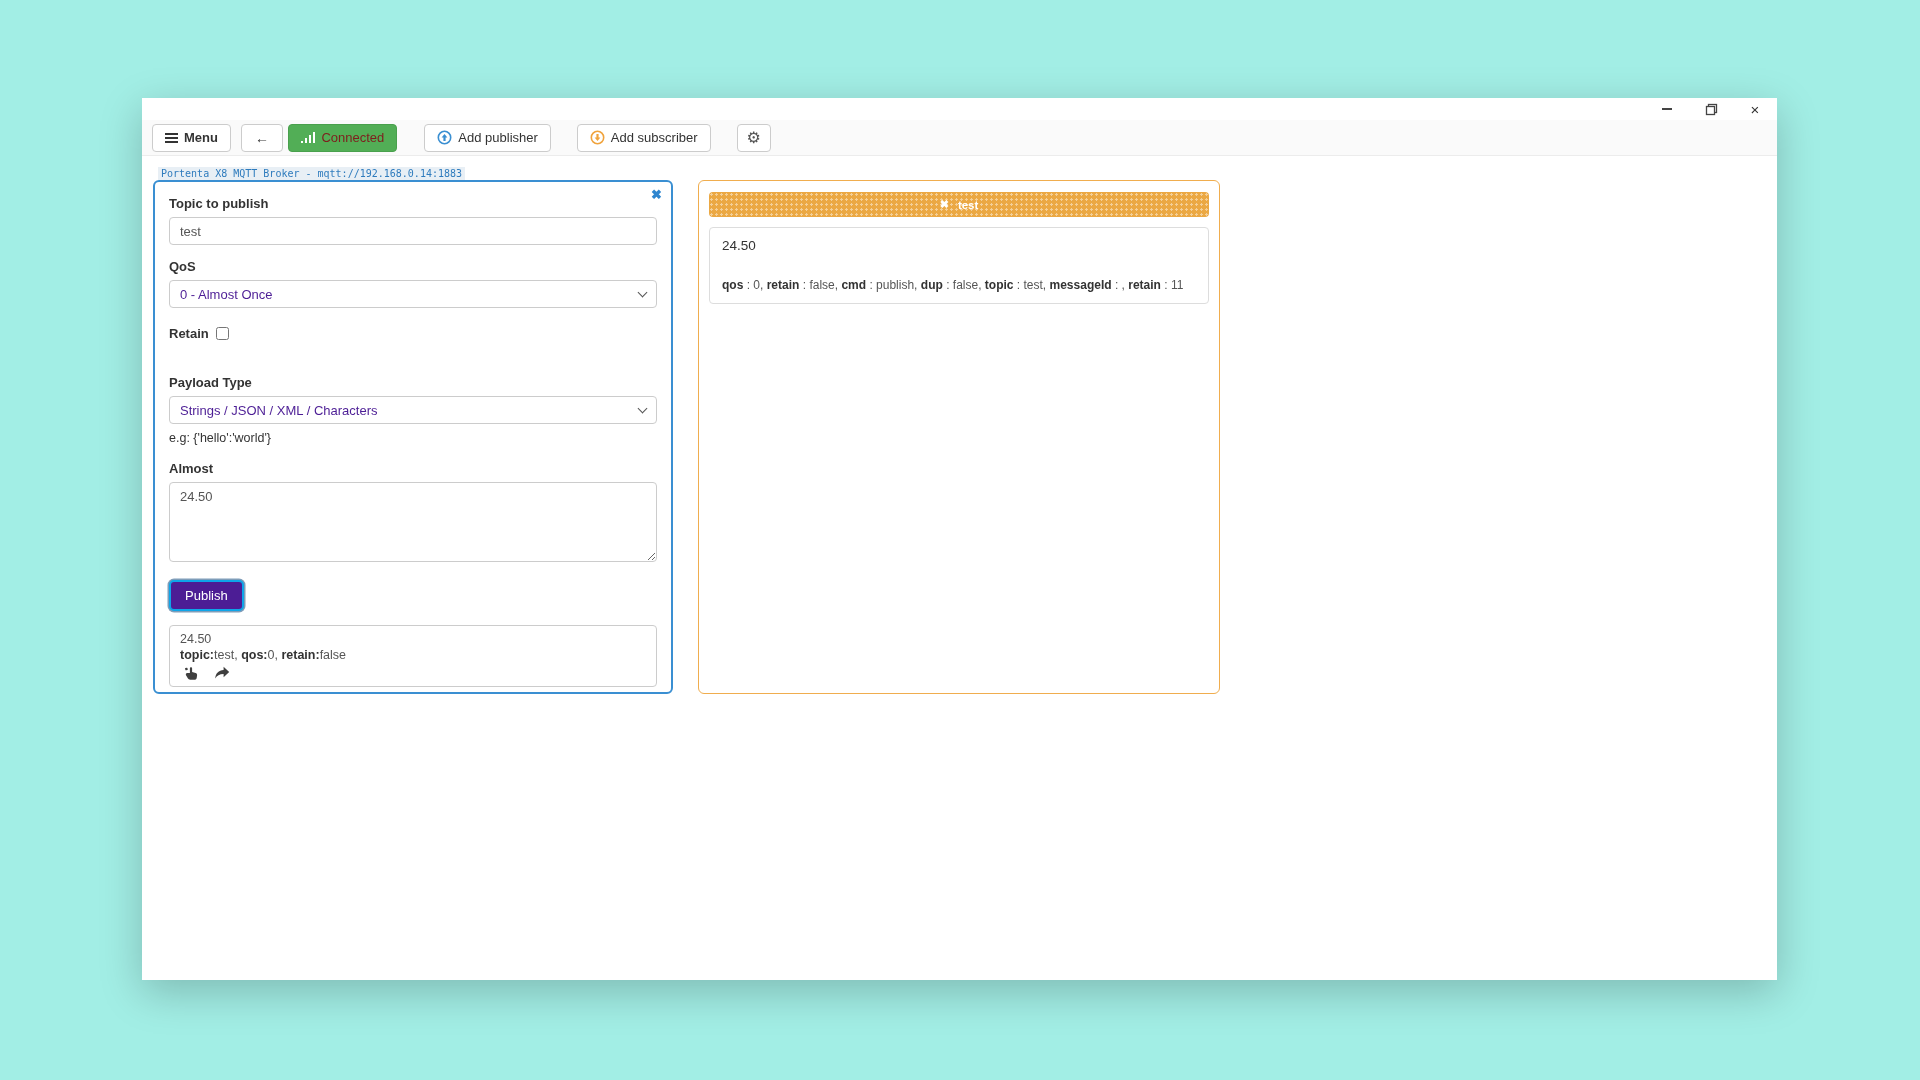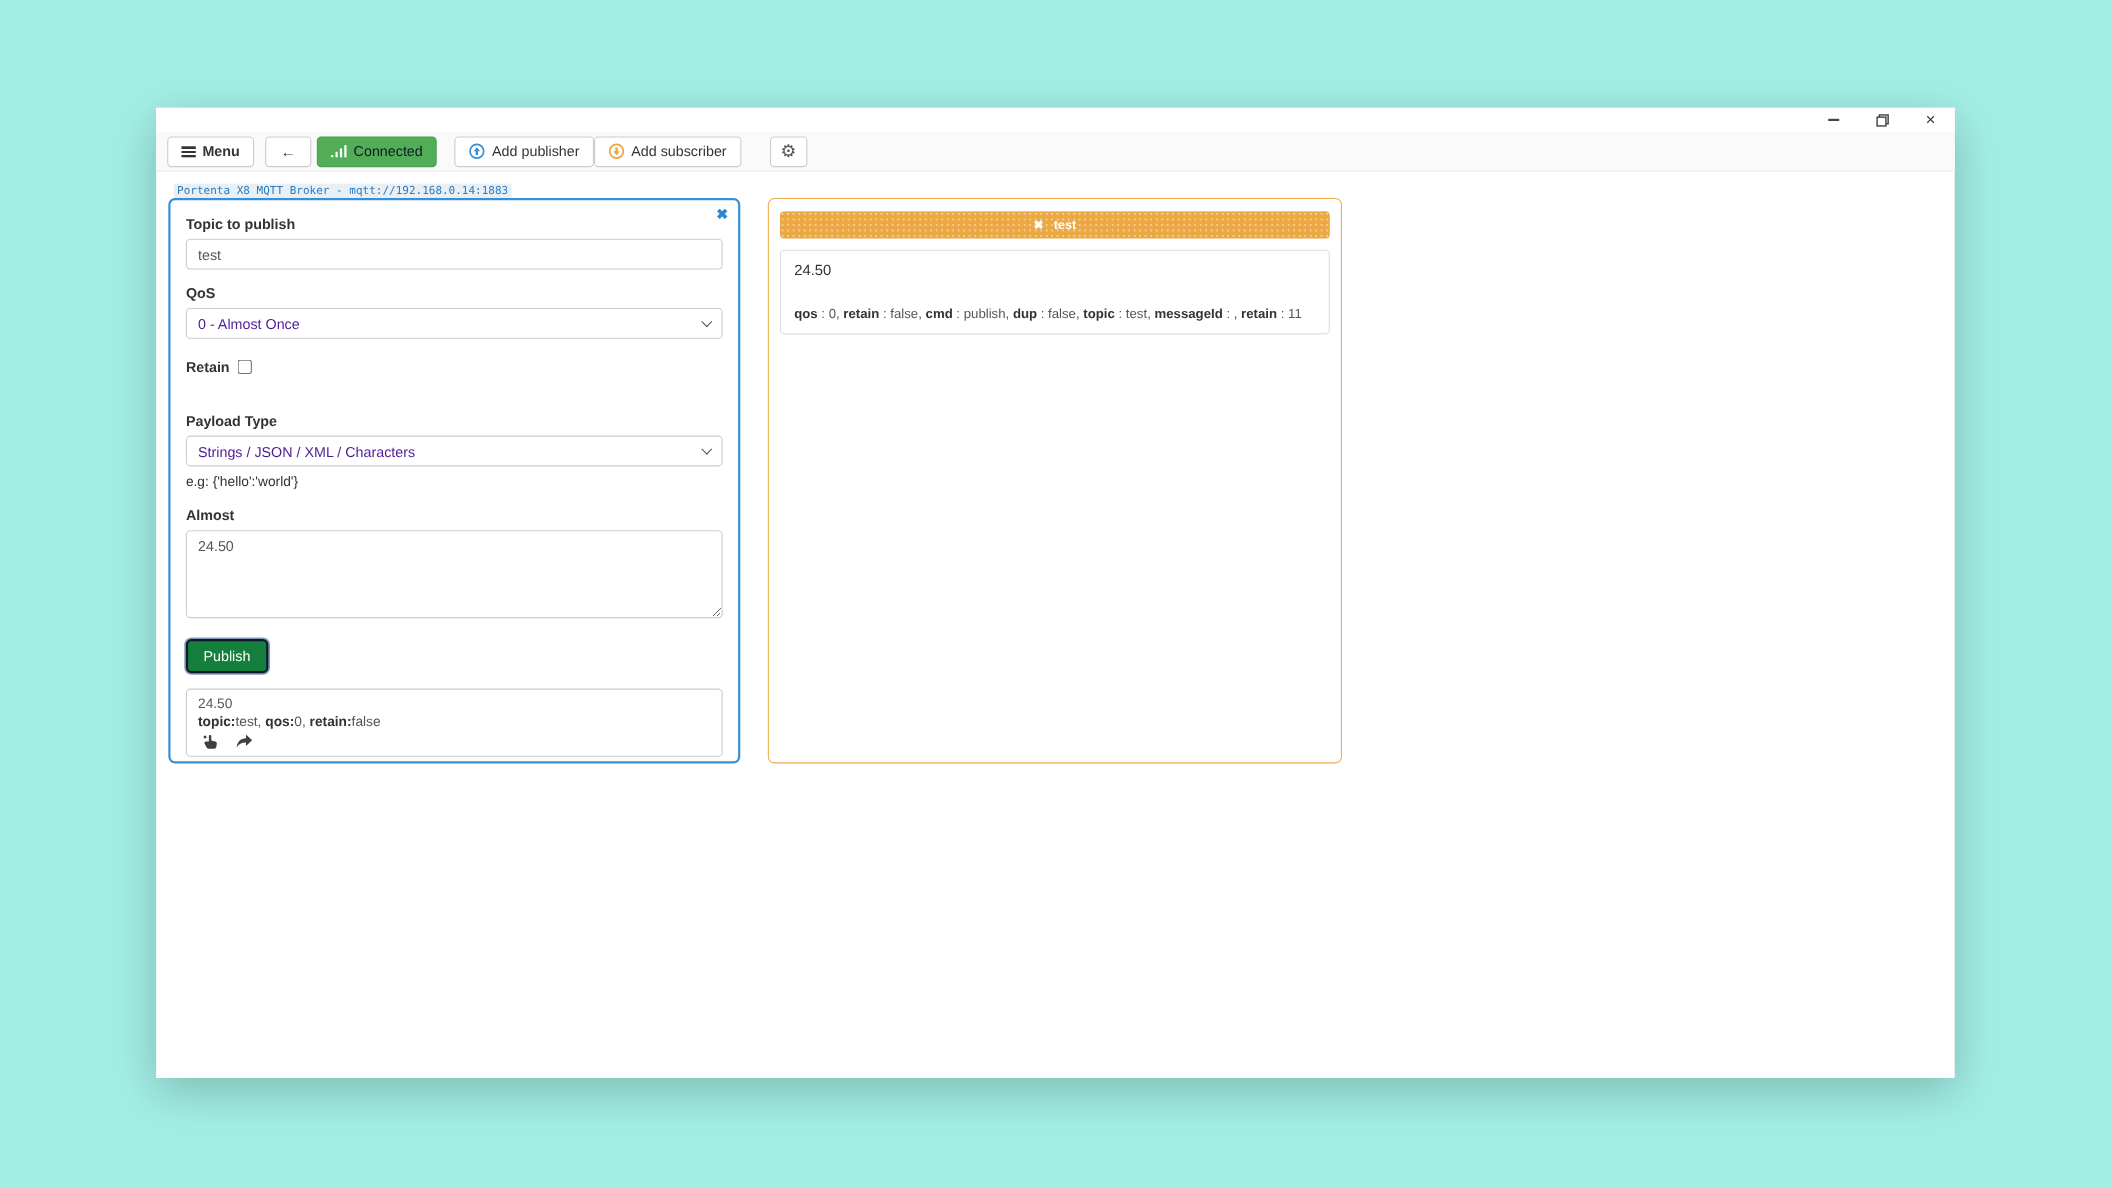--- a/index.html
+++ b/index.html
@@ -24,22 +24,22 @@
     height:36px; background:#fafafa; border-bottom:1px solid #ececec;
     display:flex; align-items:center; padding-left:10px;
   }
   .tb-btn {
     height:28px; background:#fff; border:1px solid #ccc; border-radius:4px;
     font-family:"Liberation Sans", sans-serif; font-size:13px; color:#333;
     display:inline-flex; align-items:center; gap:6px; padding:0 12px; cursor:pointer;
   }
   .tb-btn.menu { font-weight:700; margin-right:10px; }
   .tb-btn.back { margin-right:5px; padding:0 13px; font-weight:700; font-size:14px; }
-  .tb-btn.connected { background:#52ae56; border-color:#49a04d; color:#0f172a; margin-right:16px; }
-  .tb-btn.addpub { }
+  .tb-btn.connected { background:#52ae56; border-color:#49a04d; color:#7f1d1d; margin-right:27px; }
+  .tb-btn.addpub { margin-right:26px; }
   .tb-btn.addsub { margin-right:26px; }
   .tb-btn.gear { padding:0 9px; font-size:16px; color:#555; }
   .hamburger { width:13px; height:10px; display:inline-block;
     background:linear-gradient(#333 0 2px, transparent 2px 4px, #333 4px 6px, transparent 6px 8px, #333 8px 10px); }
   .signal { display:inline-flex; align-items:flex-end; gap:1.5px; height:11px; }
   .signal i { display:block; background:#fff; width:2.5px; }
   .signal .dot { width:2.5px; height:2.5px; }
   .signal .b1 { height:5px; } .signal .b2 { height:8px; } .signal .b3 { height:11px; }
   
   .broker-line { margin:7px 0 0 16px; height:13px; }
@@ -69,22 +69,22 @@
   .chev { position:absolute; right:11px; top:9px; width:7px; height:7px;
     border-right:1.6px solid #555; border-bottom:1.6px solid #555; transform:rotate(45deg); pointer-events:none; }
   .retain-row { margin-top:18px; display:flex; align-items:center; gap:7px; }
   .retain-row input { width:13px; height:13px; cursor:pointer; }
   .hint { margin-top:7px; font-size:12.5px; color:#333; }
   .payload-area {
     margin-top:6px; width:100%; height:80px; border:1px solid #ccc; border-radius:4px;
     padding:6px 10px; font-family:"Liberation Sans", sans-serif; font-size:13px; color:#555; resize:vertical;
   }
   .publish-btn {
-    margin-top:14px; background:#15803d; color:#fff; font-family:"Liberation Sans", sans-serif;
-    font-size:13px; padding:6px 14px; border:2px solid #0f172a; border-radius:5px;
+    margin-top:14px; background:#4c1d95; color:#fff; font-family:"Liberation Sans", sans-serif;
+    font-size:13px; padding:6px 14px; border:2px solid #0ea5e9; border-radius:5px;
     box-shadow:0 0 0 1.5px #7f9db9; cursor:pointer;
   }
   .sent-box { margin-top:14px; border:1px solid #ccc; border-radius:4px; padding:6px 10px 5px; }
   .sent-payload { font-size:12.5px; color:#555; line-height:15px; }
   .kv-line { font-size:12.5px; color:#555; line-height:16px; }
   .kv-line b { color:#333; }
   .sent-icons { margin-top:3px; display:flex; gap:14px; padding-left:4px; }
   .sent-icons .ic { width:16px; height:15px; display:inline-flex; cursor:pointer; }
   
   .subscriber-panel {

